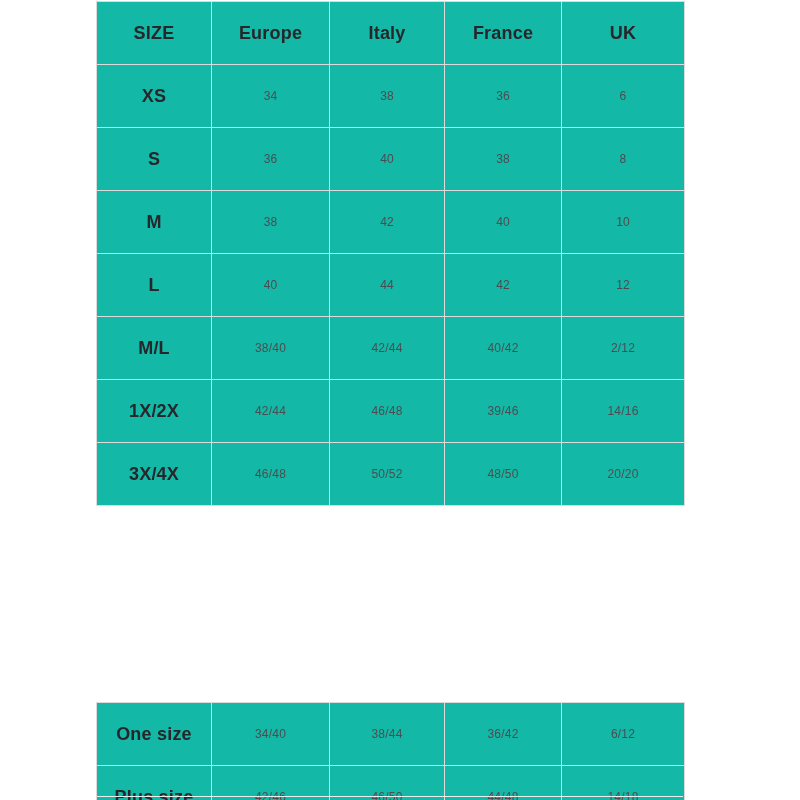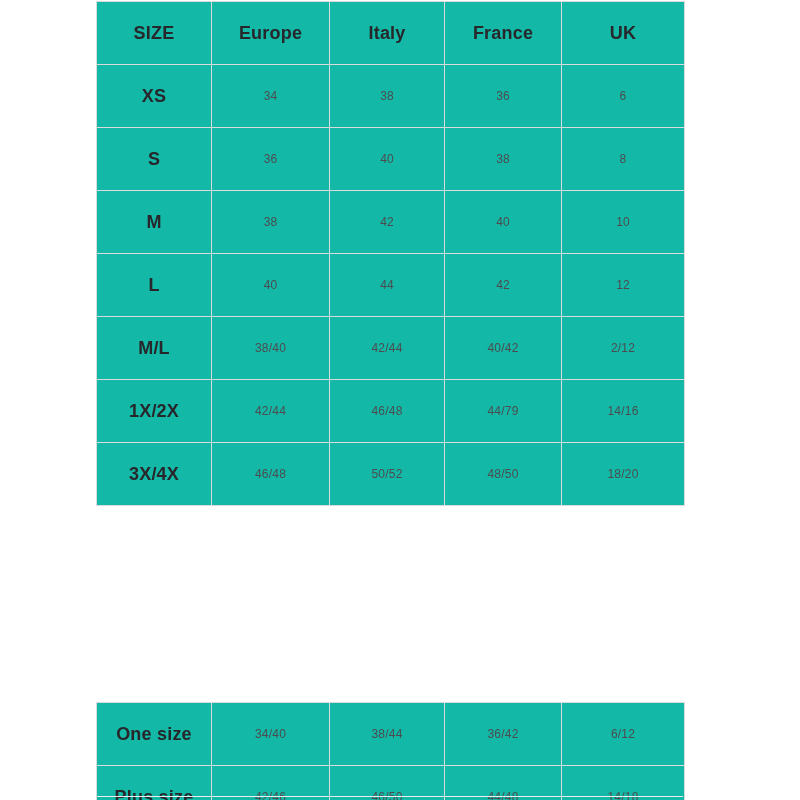--- a/index.html
+++ b/index.html
@@ -105,29 +105,29 @@
       <th>M/L</th>
       <td>38/40</td>
       <td>42/44</td>
       <td>40/42</td>
       <td>2/12</td>
     </tr>
     <tr>
       <th>1X/2X</th>
       <td>42/44</td>
       <td>46/48</td>
-      <td>44/79</td>
+      <td>39/46</td>
       <td>14/16</td>
     </tr>
     <tr>
       <th>3X/4X</th>
       <td>46/48</td>
       <td>50/52</td>
       <td>48/50</td>
-      <td>18/20</td>
+      <td>20/20</td>
     </tr>
   </tbody>
 </table>
 
 <table id="secondary-table" class="size-table">
   <colgroup>
     <col style="width:115px">
       <col style="width:118px">
       <col style="width:115px">
       <col style="width:117px">

